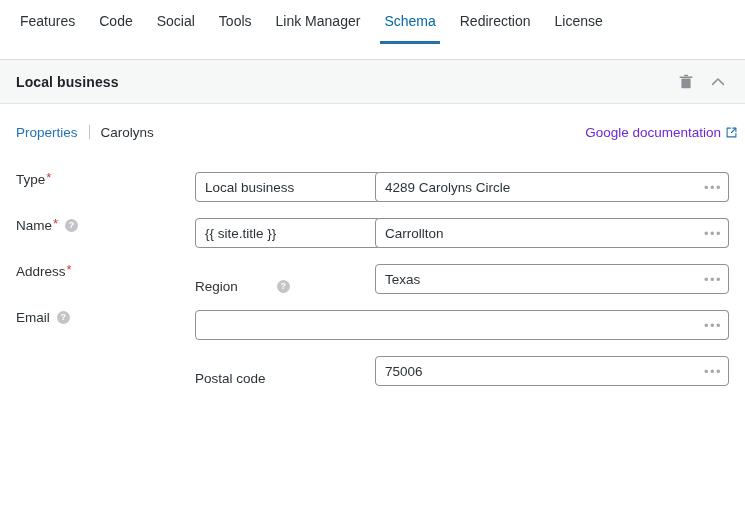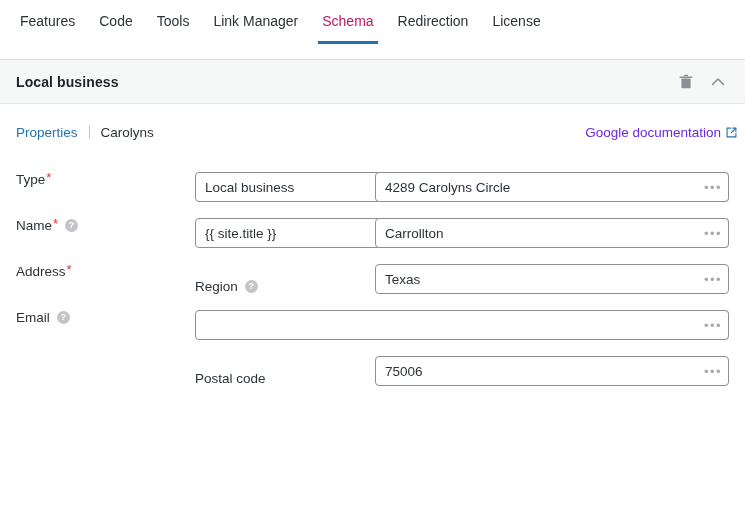--- a/index.html
+++ b/index.html
@@ -25,21 +25,21 @@
   .nav-tab {
     position: relative;
     padding: 12px 12px 13px 12px;
     font-size: 14px;
     color: #2c3338;
     line-height: 18px;
     white-space: nowrap;
     cursor: pointer;
     text-decoration: none;
   }
-  .nav-tab.active { color: #be185d; }
+  .nav-tab.active { color: #0369a1; }
   .nav-tab.active::after {
     content: "";
     position: absolute;
     left: 8px; right: 8px; bottom: -1px;
     height: 3px;
     background: #2271b1;
   }
 
   
   .section-head {
@@ -108,21 +108,21 @@
   .row.addr-first { align-items: center; }
 
   .label {
     font-size: 13.5px;
     color: #2c3338;
     display: flex;
     align-items: center;
     white-space: nowrap;
   }
   .label-outer { width: 179px; flex: 0 0 179px; align-self: center; }
-  .label-inner { width: 180px; flex: 0 0 180px; }
+  .label-inner { width: 180px; flex: 0 0 180px; gap: 32px; }
 
   .req {
     color: #d63638;
     font-size: 13px;
     line-height: 1;
     margin-left: 1px;
     position: relative;
     top: -2px;
   }
 
@@ -187,20 +187,21 @@
 
   
   .addr-block { flex: 1; }
 </style>
 </head>
 <body>
 
 <div class="navbar">
   <a class="nav-tab">Features</a>
   <a class="nav-tab">Code</a>
+  <a class="nav-tab">Social</a>
   <a class="nav-tab">Tools</a>
   <a class="nav-tab">Link Manager</a>
   <a class="nav-tab active">Schema</a>
   <a class="nav-tab">Redirection</a>
   <a class="nav-tab">License</a>
 </div>
 
 <div class="section-head">
   <span class="section-title">Local business</span>
   <span class="spacer"></span>

